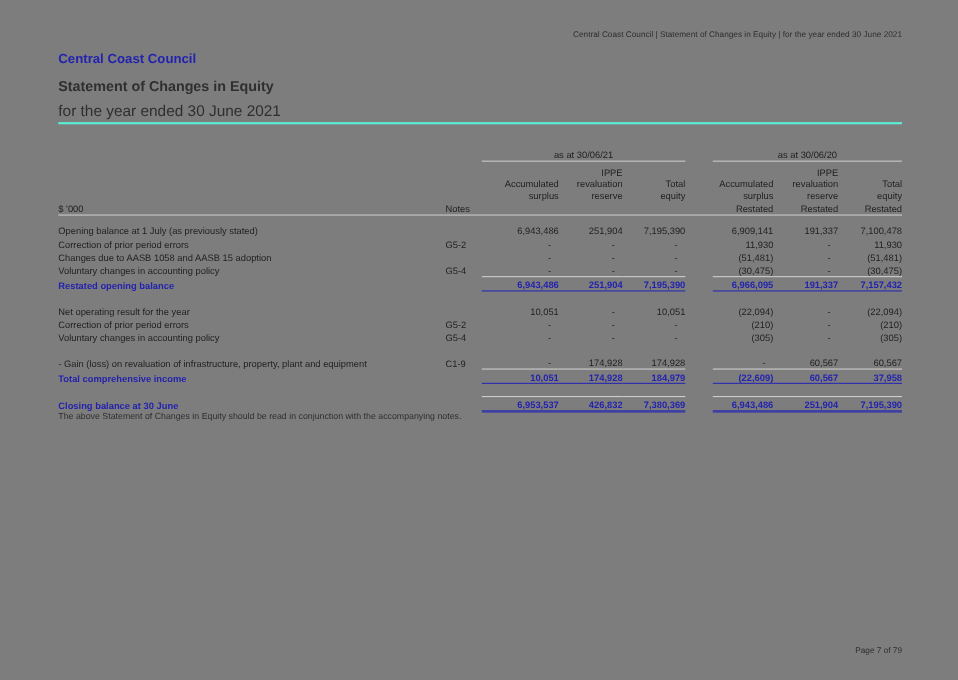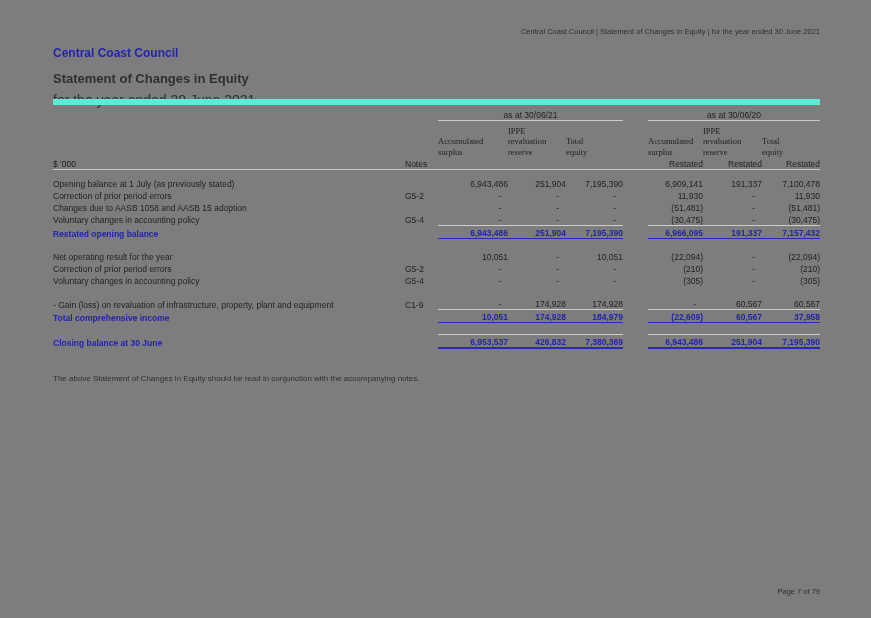--- a/index.html
+++ b/index.html
@@ -7,25 +7,25 @@
     width:871px; height:618px;
     background:#7d7d7d;
     font-family:"Liberation Sans", sans-serif;
     position:relative; overflow:hidden;
   }
   .doc { position:absolute; left:53px; top:0; width:767px; height:508px; }
   .hdr-right { position:absolute; top:27px; right:0; font-size:7.5px; color:#2e2e2e; }
   .org  { position:absolute; top:46px; left:0; font-size:12px; font-weight:bold; color:#2323ae; }
   .stmt { position:absolute; top:71px; left:0; font-size:13px; font-weight:bold; color:#2f2f2f; }
   .period { position:absolute; top:92px; left:0; font-size:14px; color:#2f2f2f; }
-  .tblwrap { position:absolute; top:99px; left:0; width:767px; border-top:6px solid #5eead4; padding-top:2px; }
+  .tblwrap { position:absolute; top:111px; left:0; width:767px; border-top:2px solid #5eead4; padding-top:20px; }
   table { border-collapse:separate; border-spacing:0; table-layout:fixed; width:767px; color:#1f1f1f; }
   td { font-size:8.5px; vertical-align:bottom; padding:0; height:12px; overflow:hidden; white-space:nowrap; }
   .grp    { text-align:center; border-bottom:1px solid #c9c9c9; height:13px; }
-  .colhdr { white-space:pre-line; height:36px; line-height:10.5px;font-family:Liberation Serif, serif; }
+  .colhdr { text-align:right; white-space:pre-line; height:36px; line-height:10.5px; }
   .num    { text-align:right; }
   .dash   { padding-right:7px; }
   .notes  { text-align:left; padding-left:2px; }
   .units-row td { border-bottom:1px solid #c9c9c9;margin-top:12px; }
   tr.total td { color:#2323ae; font-weight:bold; }
   tr.heading td.lbl { color:#2323ae; font-weight:bold; }
   tr.bt td.num      { border-top:1px solid #cdcdcd; }
   tr.bbblue td.num  { border-bottom:1px solid #2a2ab2; }
   tr.bblight td.num { border-bottom:1px solid #cdcdcd; }
   tr.sp td  { height:11px; }

